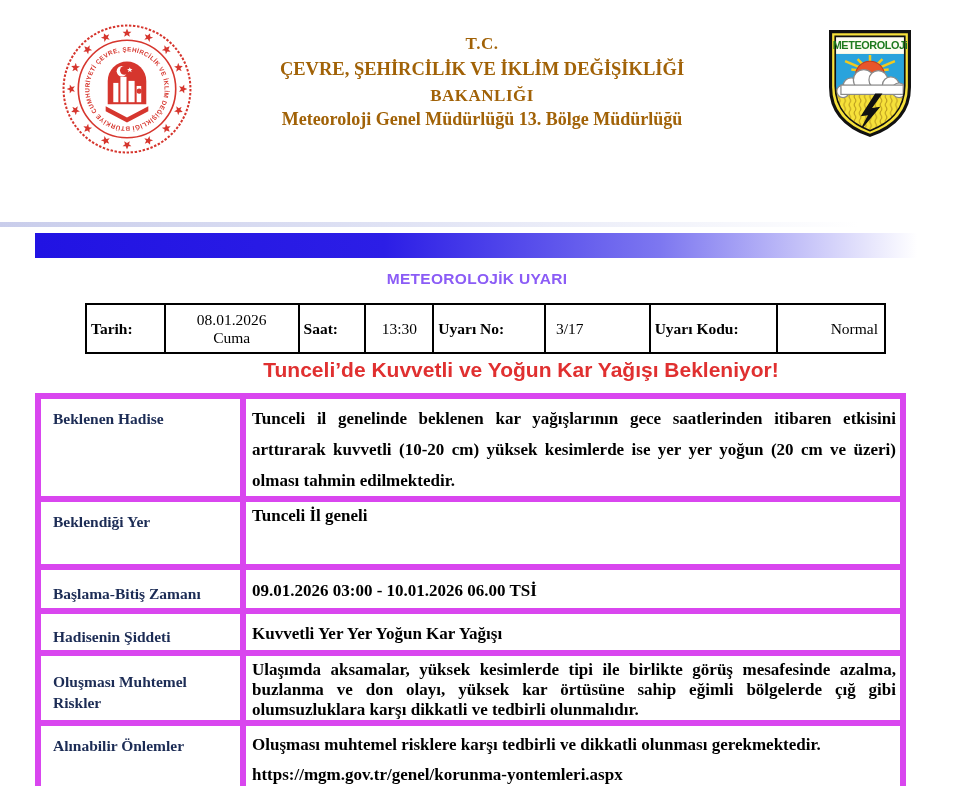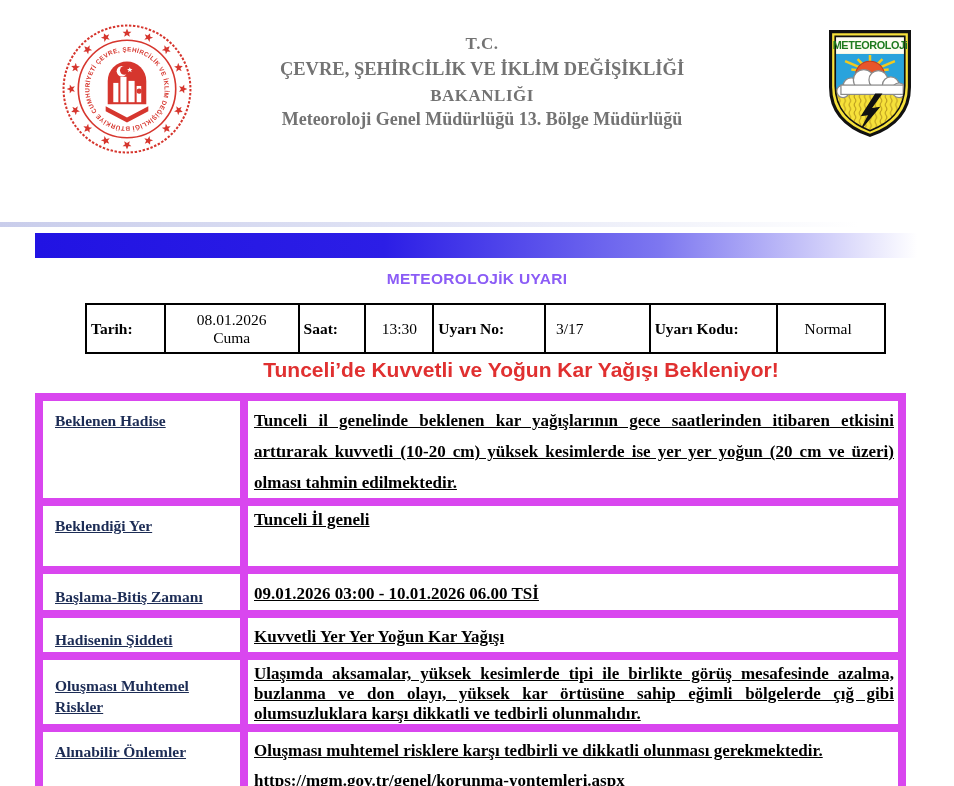--- a/index.html
+++ b/index.html
@@ -3,21 +3,21 @@
 <meta charset="utf-8">
 <style>
   * { margin:0; padding:0; box-sizing:border-box; }
   html,body { width:954px; height:786px; background:#fff; overflow:hidden; }
   body { position:relative; font-family:"Liberation Serif","DejaVu Serif",serif; }
 
   
   .hdr { position:absolute; left:0; top:0; width:954px; height:170px; }
   .ministry-logo { position:absolute; left:60px; top:22px; width:134px; height:134px; }
   .met-logo { position:absolute; left:826px; top:28px; width:88px; height:110px; }
-  .hdr-text { position:absolute; left:212px; top:34px; width:540px; text-align:center; color:#737373; }
+  .hdr-text { position:absolute; left:212px; top:34px; width:540px; text-align:center; color:#a16207; }
   .hdr-tc { font-size:17px; font-weight:bold; letter-spacing:.5px; }
   .hdr-l2 { font-size:18.5px; font-weight:bold; margin-top:5px; }
   .hdr-l3 { font-size:17px; font-weight:bold; margin-top:6px; letter-spacing:.5px; }
   .hdr-l4 { font-size:18px; font-weight:bold; margin-top:3px; }
 
   
   .bar-thin { position:absolute; left:0; top:222px; width:954px; height:5px;
     background:linear-gradient(to right,#c9cdeb 0%,#dfe2f4 40%,#ffffff 90%); }
   .bar-main { position:absolute; left:35px; top:233px; width:919px; height:25px;
     background:linear-gradient(to right,#2113e3 0%,#2c1ee6 38%,#7d77f0 68%,#ffffff 96%); }
@@ -34,21 +34,21 @@
   .info-table td.lbl { font-weight:bold; padding-left:4px; }
   .info-table td.val { text-align:center; line-height:1.15; }
 
   
   .headline { position:absolute; left:0; top:358px; width:954px; text-align:center;
     font-family:"Liberation Sans","DejaVu Sans",sans-serif; font-weight:bold;
     font-size:21px; color:#e03030;margin-left:44px; }
 
   
   .detail-table { position:absolute; left:35px; top:393px; width:871px; border-collapse:collapse; }
-  .detail-table td { border:8px solid #d946ef; vertical-align:top;text-decoration:underline; }
+  .detail-table td { border:6px solid #d946ef; vertical-align:top; }
   .detail-table td.dlbl { width:205px; font-weight:bold; color:#1c2c55;
     font-size:15.5px; padding:10px 8px 0 12px; line-height:1.35; }
   .detail-table td.dval { font-weight:bold; color:#000; font-size:17px; padding:4px 4px 0 6px; }
   .r1 { height:93px; } .r1 .dval { line-height:31px; text-align:justify; padding-top:10px; }
   .r1 .dlbl { padding-top:18px; }
   .r2 { height:68px; } .r2 .dlbl, .r2 .dval { padding-top:13px; }
   .r3 { height:44px; } .r3 .dlbl, .r3 .dval { vertical-align:middle; padding-top:0; }
   .r4 { height:42px; } .r4 .dlbl, .r4 .dval { vertical-align:middle; padding-top:0; }
   .r5 { height:60px; } .r5 .dlbl { vertical-align:middle; padding-top:0; }
   .r5 .dval { vertical-align:middle; padding-top:0; line-height:20px; text-align:justify;margin-left:47px; }
@@ -213,21 +213,21 @@
     <td class="lbl">Tarih:</td>
     <td class="val">
       <div>08.01.2026</div>
       <div>Cuma</div>
     </td>
     <td class="lbl">Saat:</td>
     <td class="val">13:30</td>
     <td class="lbl">Uyarı No:</td>
     <td class="val" style="text-align:left; padding-left:10px;">3/17</td>
     <td class="lbl">Uyarı Kodu:</td>
-    <td class="val" style="text-align:center; padding-left:0;">Normal</td>
+    <td class="val" style="text-align:right; padding-left:0;">Normal</td>
   </tr>
 </tbody>
   </table>
 
 <div class="headline">Tunceli’de Kuvvetli ve Yoğun Kar Yağışı Bekleniyor!</div>
 
 <table class="detail-table">
   <tbody>
       <tr class="r1">
     <td class="dlbl">Beklenen Hadise</td>

